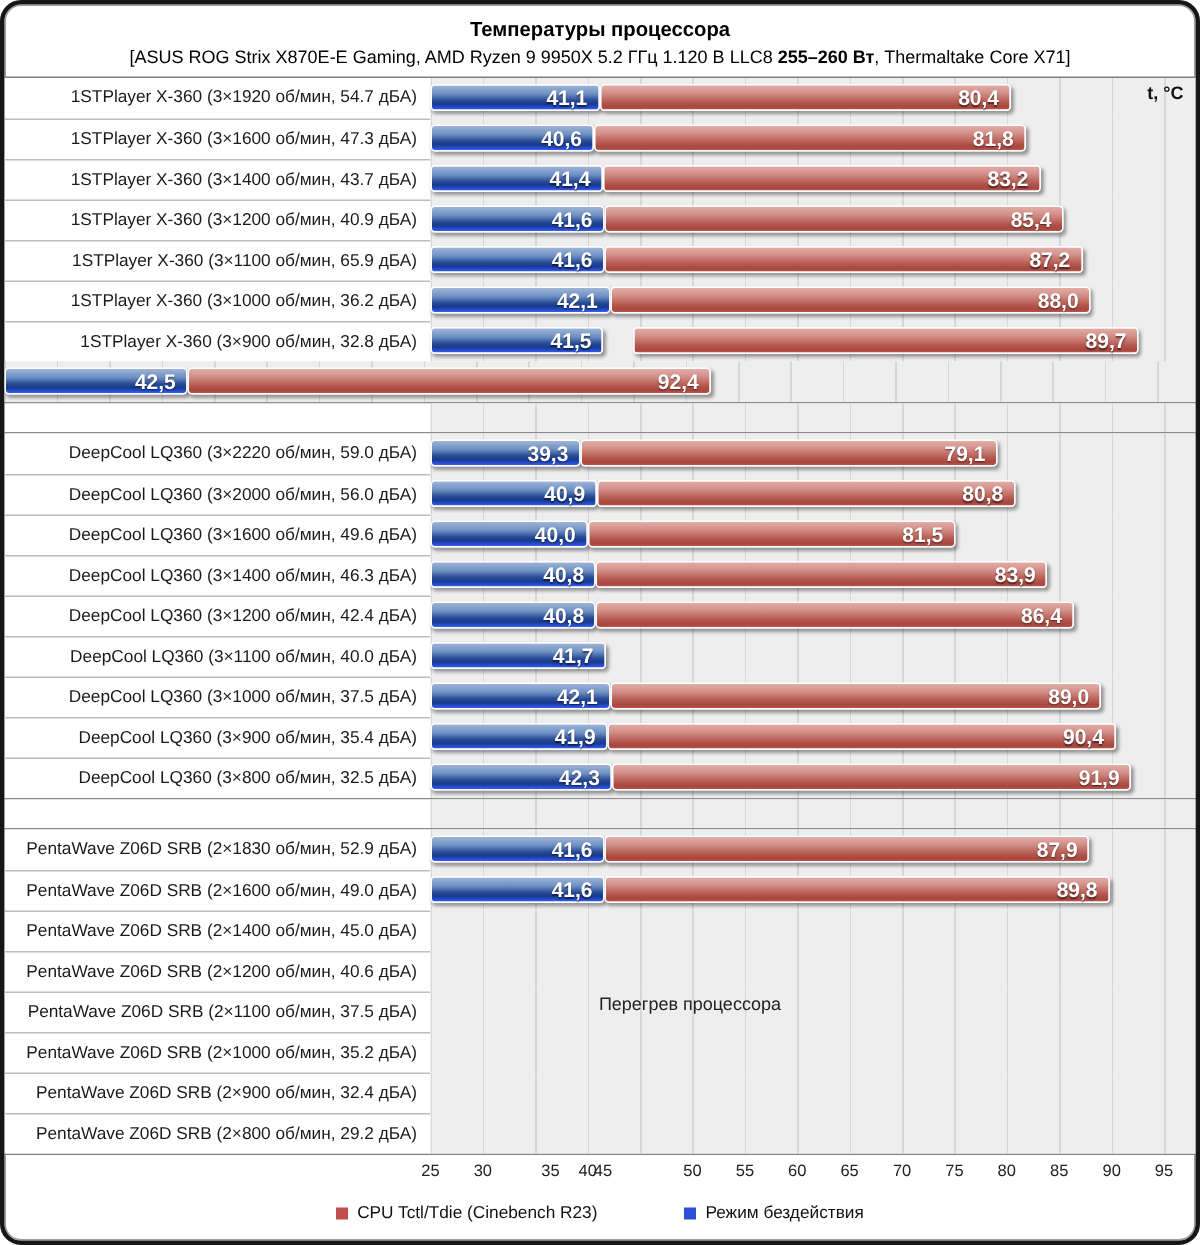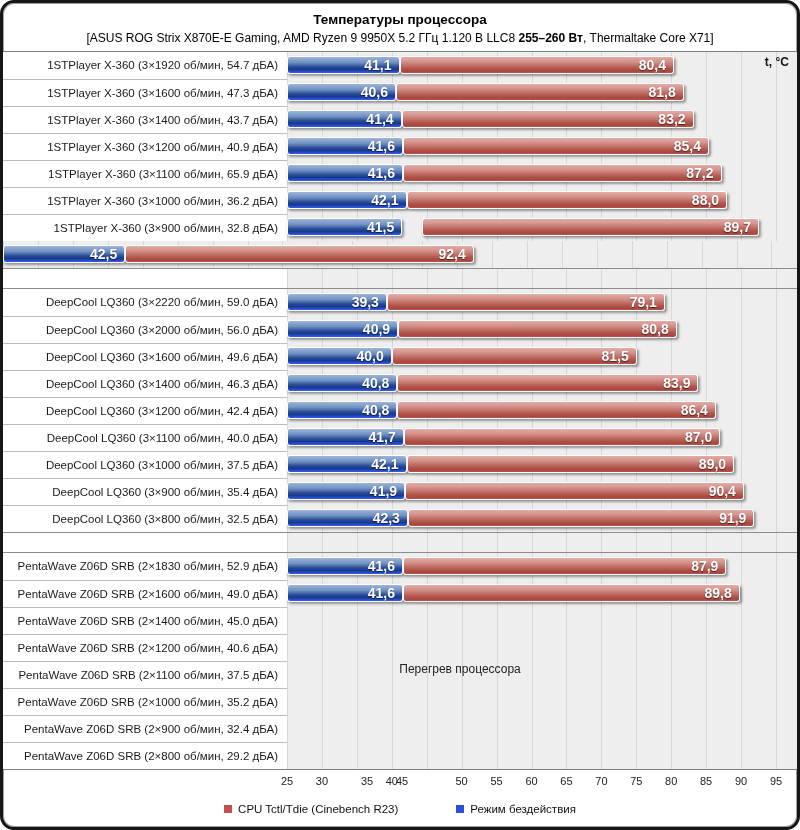--- a/index.html
+++ b/index.html
@@ -236,23 +236,20 @@
           <div class="bar bar-load" style="left: 110.4px; width: 318.5px;">
             <span class="bar-value">86,4</span>
           </div>
         </div>
       </div>
       <div class="row">
         <div class="row-label">DeepCool LQ360 (3×1100 об/мин, 40.0 дБА)</div>
         <div class="row-plot">
           <div class="bar bar-idle" style="left: 0px; width: 116.7px;">
             <span class="bar-value">41,7</span>
-          </div>
-          <div class="bar bar-load" style="left: 116.7px; width: 316.5px;">
-            <span class="bar-value">87,0</span>
           </div>
         </div>
       </div>
       <div class="row">
         <div class="row-label">DeepCool LQ360 (3×1000 об/мин, 37.5 дБА)</div>
         <div class="row-plot">
           <div class="bar bar-idle" style="left: 0px; width: 119.5px;">
             <span class="bar-value">42,1</span>
           </div>
           <div class="bar bar-load" style="left: 119.5px; width: 327.6px;">

